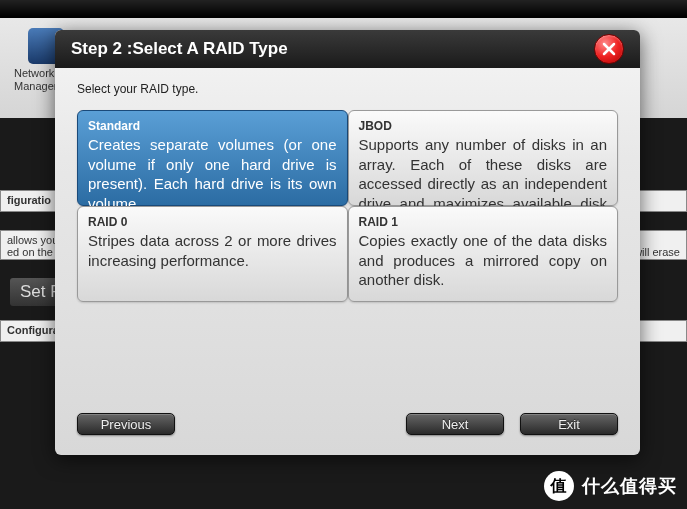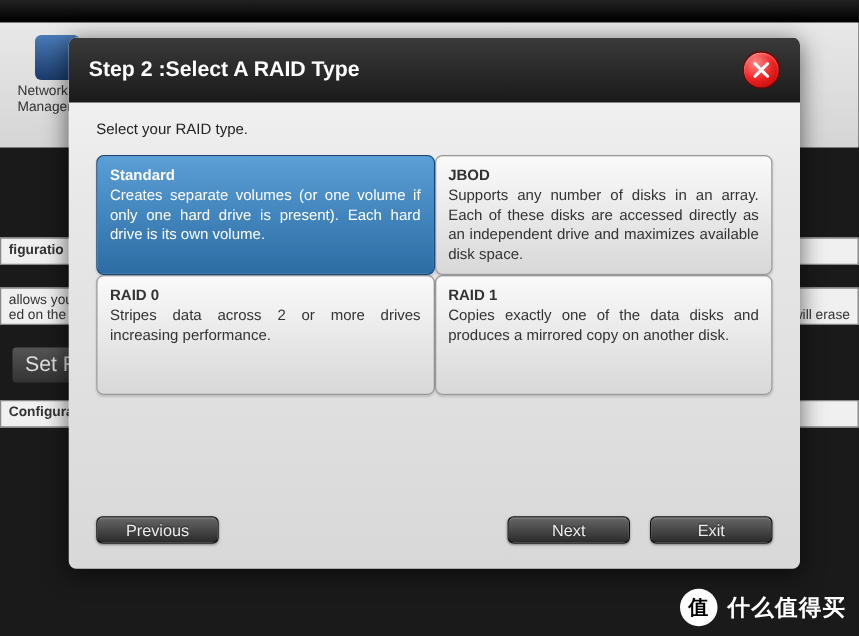--- a/index.html
+++ b/index.html
@@ -66,21 +66,21 @@
       width: 585px;
       height: 425px;
       background: linear-gradient(180deg, #f5f5f5 0%, #e8e8e8 30%, #d8d8d8 100%);
       border-radius: 6px;
       box-shadow: 0 4px 20px rgba(0,0,0,0.6);
       overflow: hidden;
     }
     .modal-header {
       background: linear-gradient(#3a3a3a, #1a1a1a);
       color: #fff;
-      height: 52px;
+      height: 38px;
       display: flex;
       align-items: center;
       justify-content: space-between;
       padding: 0 16px;
     }
     .modal-title {
       font-size: 17px;
       font-weight: bold;
     }
     .close-btn {
@@ -123,21 +123,21 @@
       background: linear-gradient(#5a9fd6, #2b6ca3);
       border-color: #1a4a7a;
       color: #fff;
     }
     .raid-title {
       font-weight: bold;
       font-size: 12px;
       margin-bottom: 2px;
     }
     .raid-desc {
-      font-size: 12px;
+      font-size: 15px;
       line-height: 1.3;
       text-align: justify;
     }
     .modal-footer {
       position: absolute;
       bottom: 0; left: 0; right: 0;
       padding: 14px 22px 20px;
       display: flex;
       justify-content: space-between;
     }

